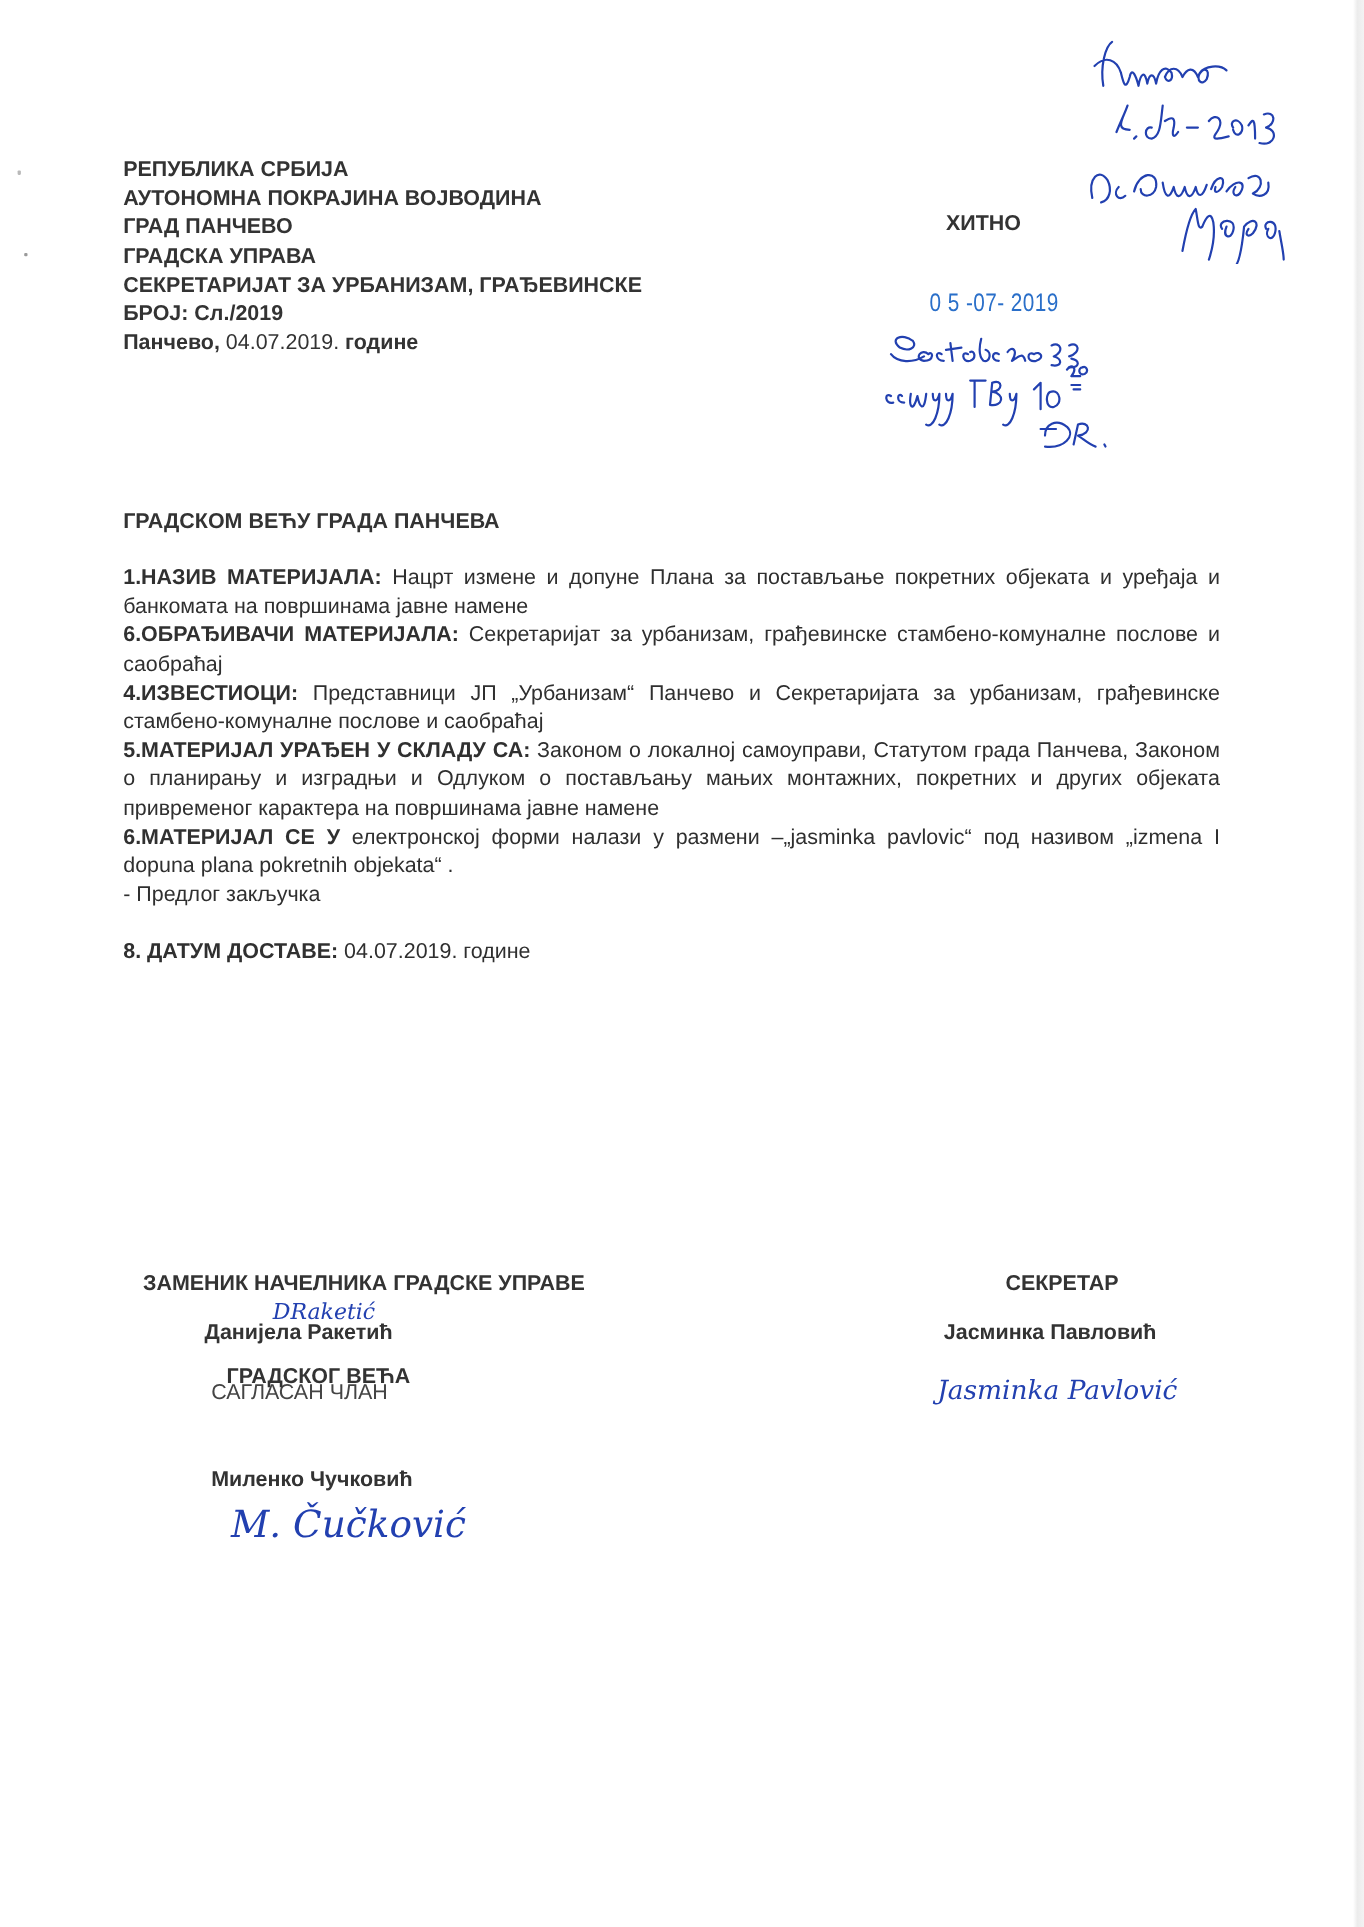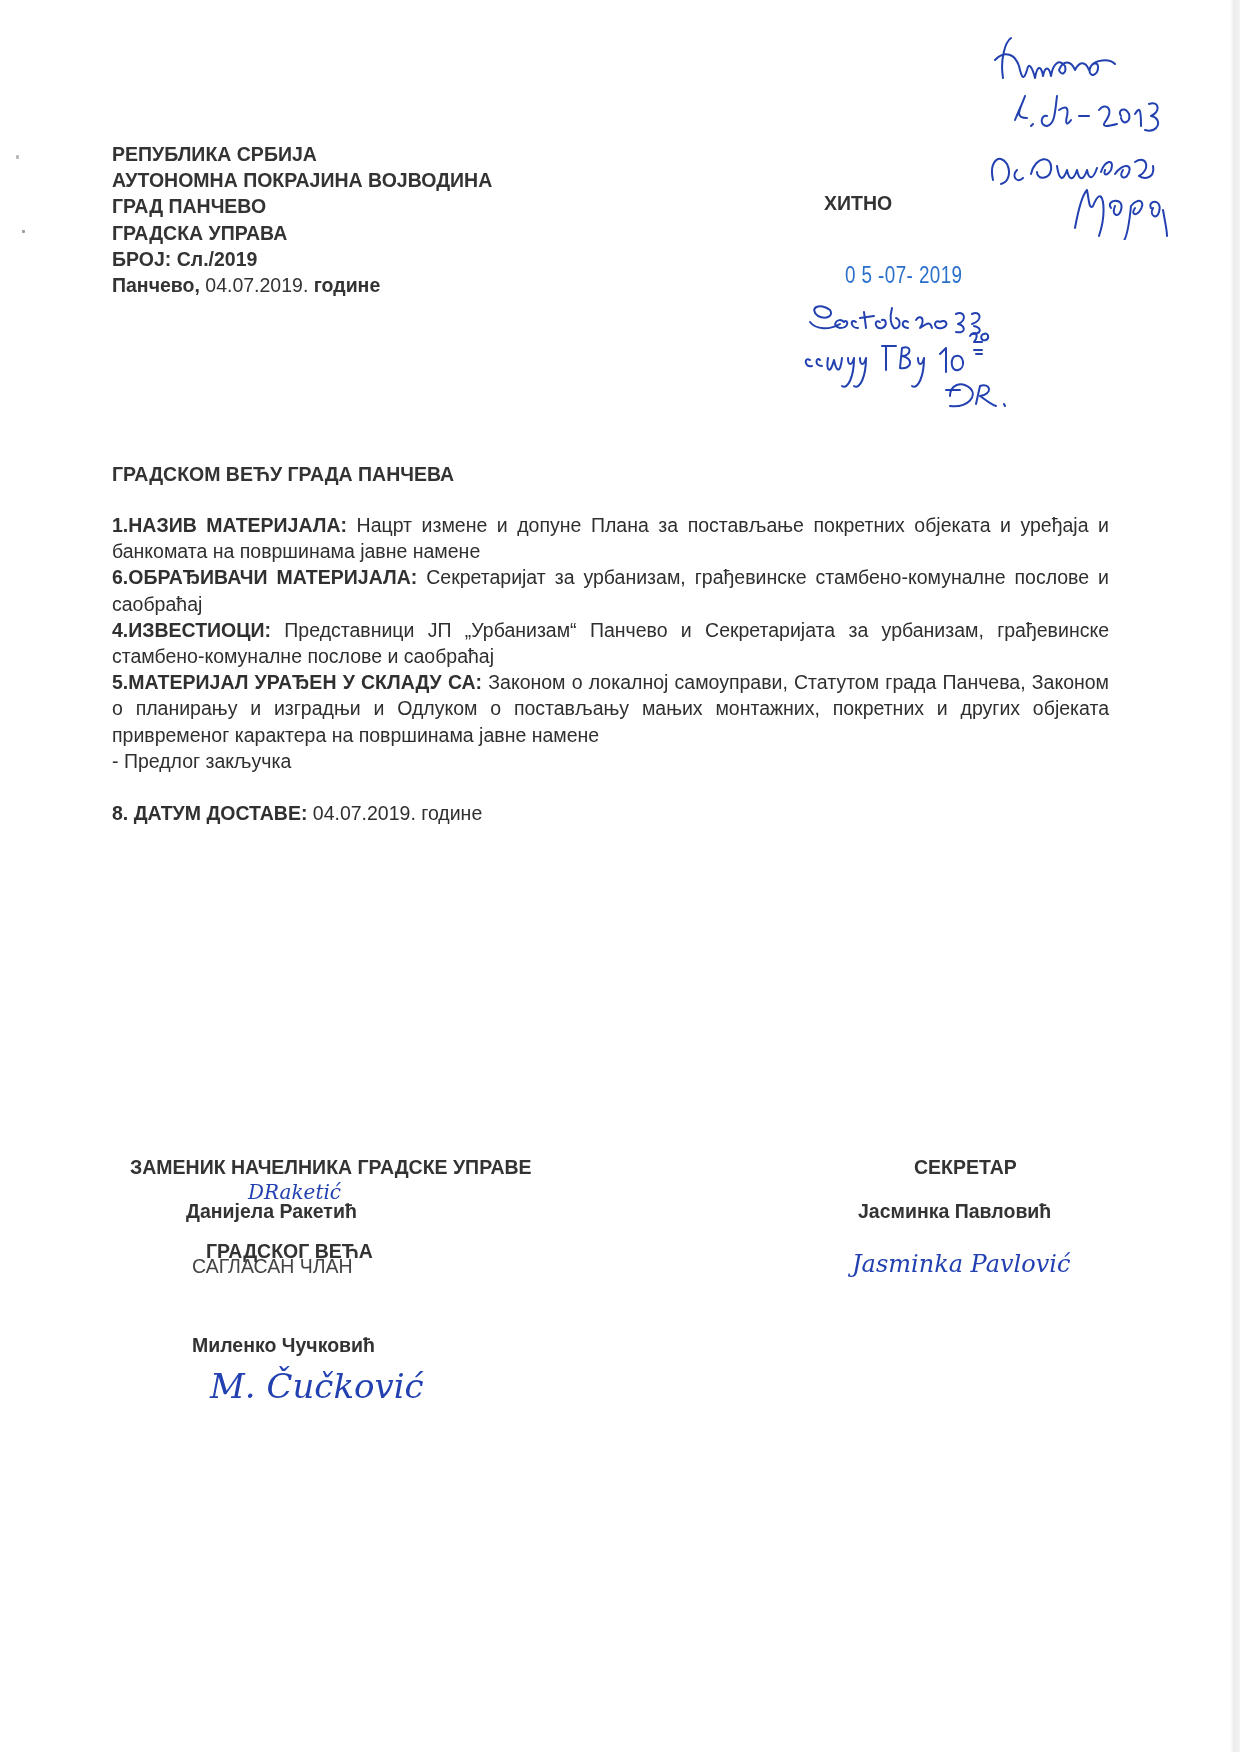--- a/index.html
+++ b/index.html
@@ -18,21 +18,21 @@
     .speck.s2 { left: 22px; top: 230px; width: 3px; height: 3px; background: #9a9a9a; }
 
     .hdr {
       position: absolute; left: 112px; top: 141px;
       font-size: 19.5px; font-weight: bold; line-height: 26.2px; color: #333;
     }
     .hdr div { white-space: nowrap; }
     .hdr .reg { font-weight: normal; }
 
     .urgent {
-      position: absolute; left: 824px; top: 192px;
+      position: absolute; left: 860px; top: 192px;
       font-size: 19.5px; font-weight: bold; color: #333;
     }
     .stamp {
       position: absolute; left: 845px; top: 262px;
       font-family: "Liberation Sans Narrow", "Liberation Sans", sans-serif;
       font-size: 23px; color: #2a6fc9; letter-spacing: 0.5px;
       transform: scaleX(0.82); transform-origin: left top;
     }
     .hw { position: absolute; font-family: "DejaVu Serif", serif; font-style: italic; color: #2240b0; }
     .hw-block svg { display: block; }
@@ -58,20 +58,21 @@
 
 <div class="edge-strip"></div>
 <div class="speck s1"></div>
 <div class="speck s2"></div>
 
 <div class="hdr">
   <div>РЕПУБЛИКА СРБИЈА</div>
   <div>АУТОНОМНА ПОКРАЈИНА ВОЈВОДИНА</div>
   <div>ГРАД ПАНЧЕВО</div>
   <div>ГРАДСКА УПРАВА</div>
+  <div>СЕКРЕТАРИЈАТ ЗА УРБАНИЗАМ, ГРАЂЕВИНСКЕ</div>
   <div>БРОЈ: Сл./2019</div>
   <div><span>Панчево, </span><span class="reg">04.07.2019.</span><span> године</span></div>
 </div>
 
 <div class="urgent">ХИТНО</div>
 
 <div class="hw hw-block" style="left:975px; top:30px;">
   <svg width="240" height="210" viewBox="0 0 240 210">
     <g fill="none" stroke="#2240b0" stroke-width="2" stroke-linecap="round" stroke-linejoin="round">
       <path d="M28 48 C25 30 30 12 36 8 M20 30 C30 20 40 24 44 36 C46 44 48 54 52 40 C54 30 58 40 60 48 C62 36 66 34 68 46 C70 36 74 36 76 46 C78 34 84 28 90 36 C92 44 86 46 84 40 C88 30 96 30 100 40 C104 32 110 30 114 40 C118 30 126 32 122 42 C118 48 112 44 116 36 C120 30 134 28 140 34"></path>
@@ -94,20 +95,21 @@
   </svg>
 </div>
 
 <div class="addressee">ГРАДСКОМ ВЕЋУ ГРАДА ПАНЧЕВА</div>
 
 <div class="body">
   <div class="item"><b>1.НАЗИВ МАТЕРИЈАЛА:</b><span> Нацрт измене и допуне Плана за постављање покретних објеката и уређаја и банкомата на површинама јавне намене</span></div>
   <div class="item"><b>6.ОБРАЂИВАЧИ МАТЕРИЈАЛА:</b><span> Секретаријат за урбанизам, грађевинске стамбено-комуналне послове и  саобраћај</span></div>
   <div class="item"><b>4.ИЗВЕСТИОЦИ:</b><span> Представници ЈП „Урбанизам“ Панчево и  Секретаријата за урбанизам, грађевинске стамбено-комуналне послове и  саобраћај</span></div>
   <div class="item"><b>5.МАТЕРИЈАЛ УРАЂЕН У СКЛАДУ СА:</b><span> Законом о локалној самоуправи, Статутом града Панчева, Законом о планирању и изградњи и Одлуком о постављању мањих монтажних, покретних и других објеката привременог карактера на површинама јавне намене</span></div>
+  <div class="item"><b>6.МАТЕРИЈАЛ СЕ У</b><span>  електронској форми налази у размени –„jasminka pavlovic“ под називом „izmena I dopuna plana pokretnih objekata“ .</span></div>
   <div class="sub">- Предлог закључка</div>
   <div class="gap"></div>
   <div class="item"><b>8. ДАТУМ ДОСТАВЕ:</b><span> 04.07.2019. године</span></div>
 </div>
 
 <div class="sig" style="left:130px; top:1156px;">ЗАМЕНИК  НАЧЕЛНИКА ГРАДСКЕ УПРАВЕ</div>
 <div class="hw" style="left:248px; top:1180px; font-size:20px;"><span>DRaketić</span></div>
 <div class="sig" style="left:186px; top:1200px;">Данијела Ракетић</div>
 
 <div class="sig" style="left:192px; top:1255px; font-weight:normal; color:#444;">САГЛАСАН  ЧЛАН</div>

